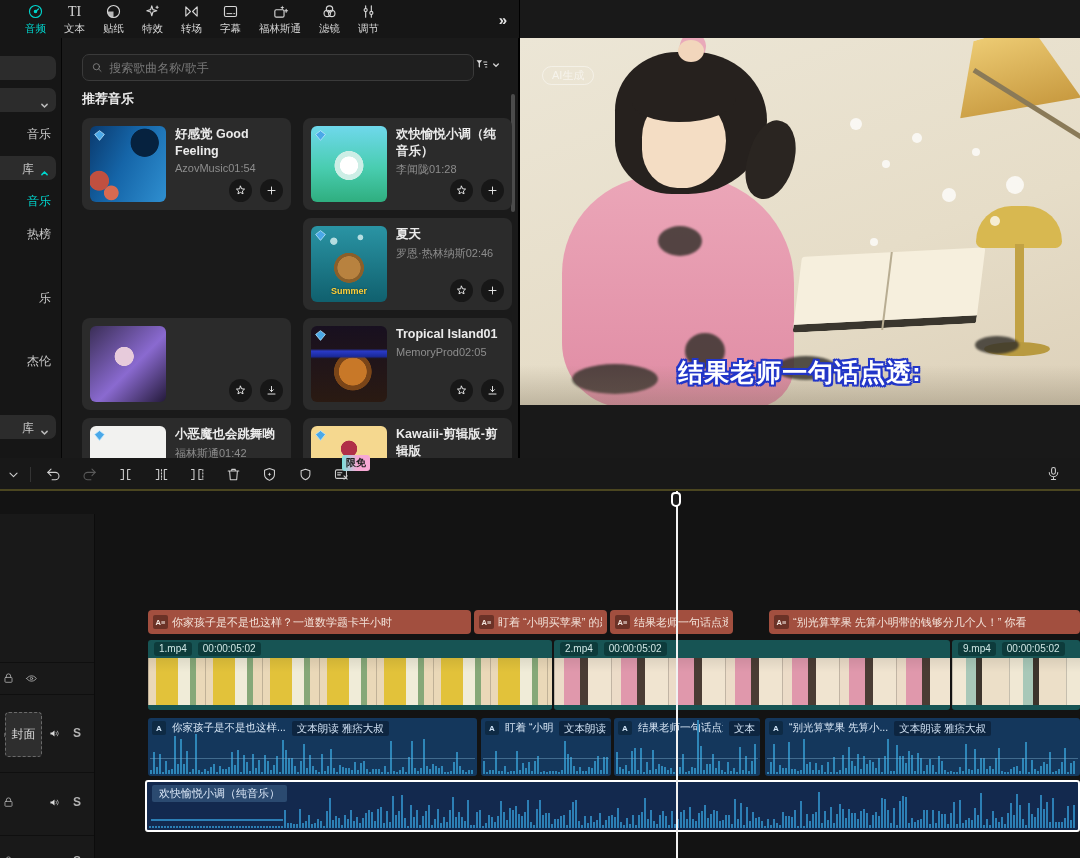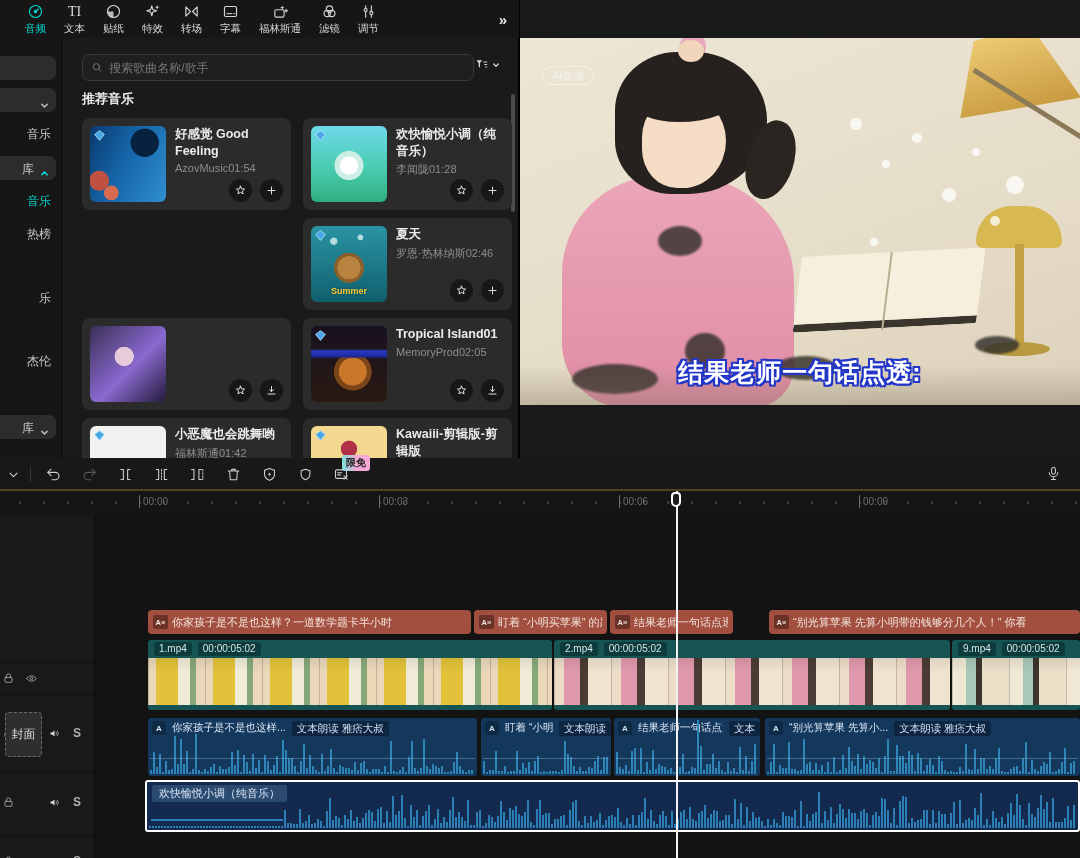--- a/index.html
+++ b/index.html
@@ -497,26 +497,20 @@
           </svg>
       </span>
       <span class="xianmian">限免</span>
       <span class="mic-right"><svg viewBox="0 0 24 24">
             <rect x="9.3" y="3.5" width="5.4" height="9.5" rx="2.7"></rect>
             <path d="M6 10.5a6 6 0 0 0 12 0M12 17v3M9 20.5h6"></path>
           </svg></span>
     </div>
     <div class="olive"></div>
 
-    <div class="ruler">
-      <span class="rlab" style="left:139px">00:00</span>
-      <span class="rlab" style="left:379px">00:03</span>
-      <span class="rlab" style="left:619px">00:06</span>
-      <span class="rlab" style="left:859px">00:09</span>
-    </div>
 
     <div class="trackhead">
       <div class="th-sep" style="top:148px"></div>
       <div class="th-sep" style="top:180px"></div>
       <div class="th-sep" style="top:258px"></div>
       <div class="th-sep" style="top:321px"></div>
 
       <div class="th-row" style="top:152px;height:24px">
         <span class="hic" style="margin-left:2px">
             <svg viewBox="0 0 24 24">

